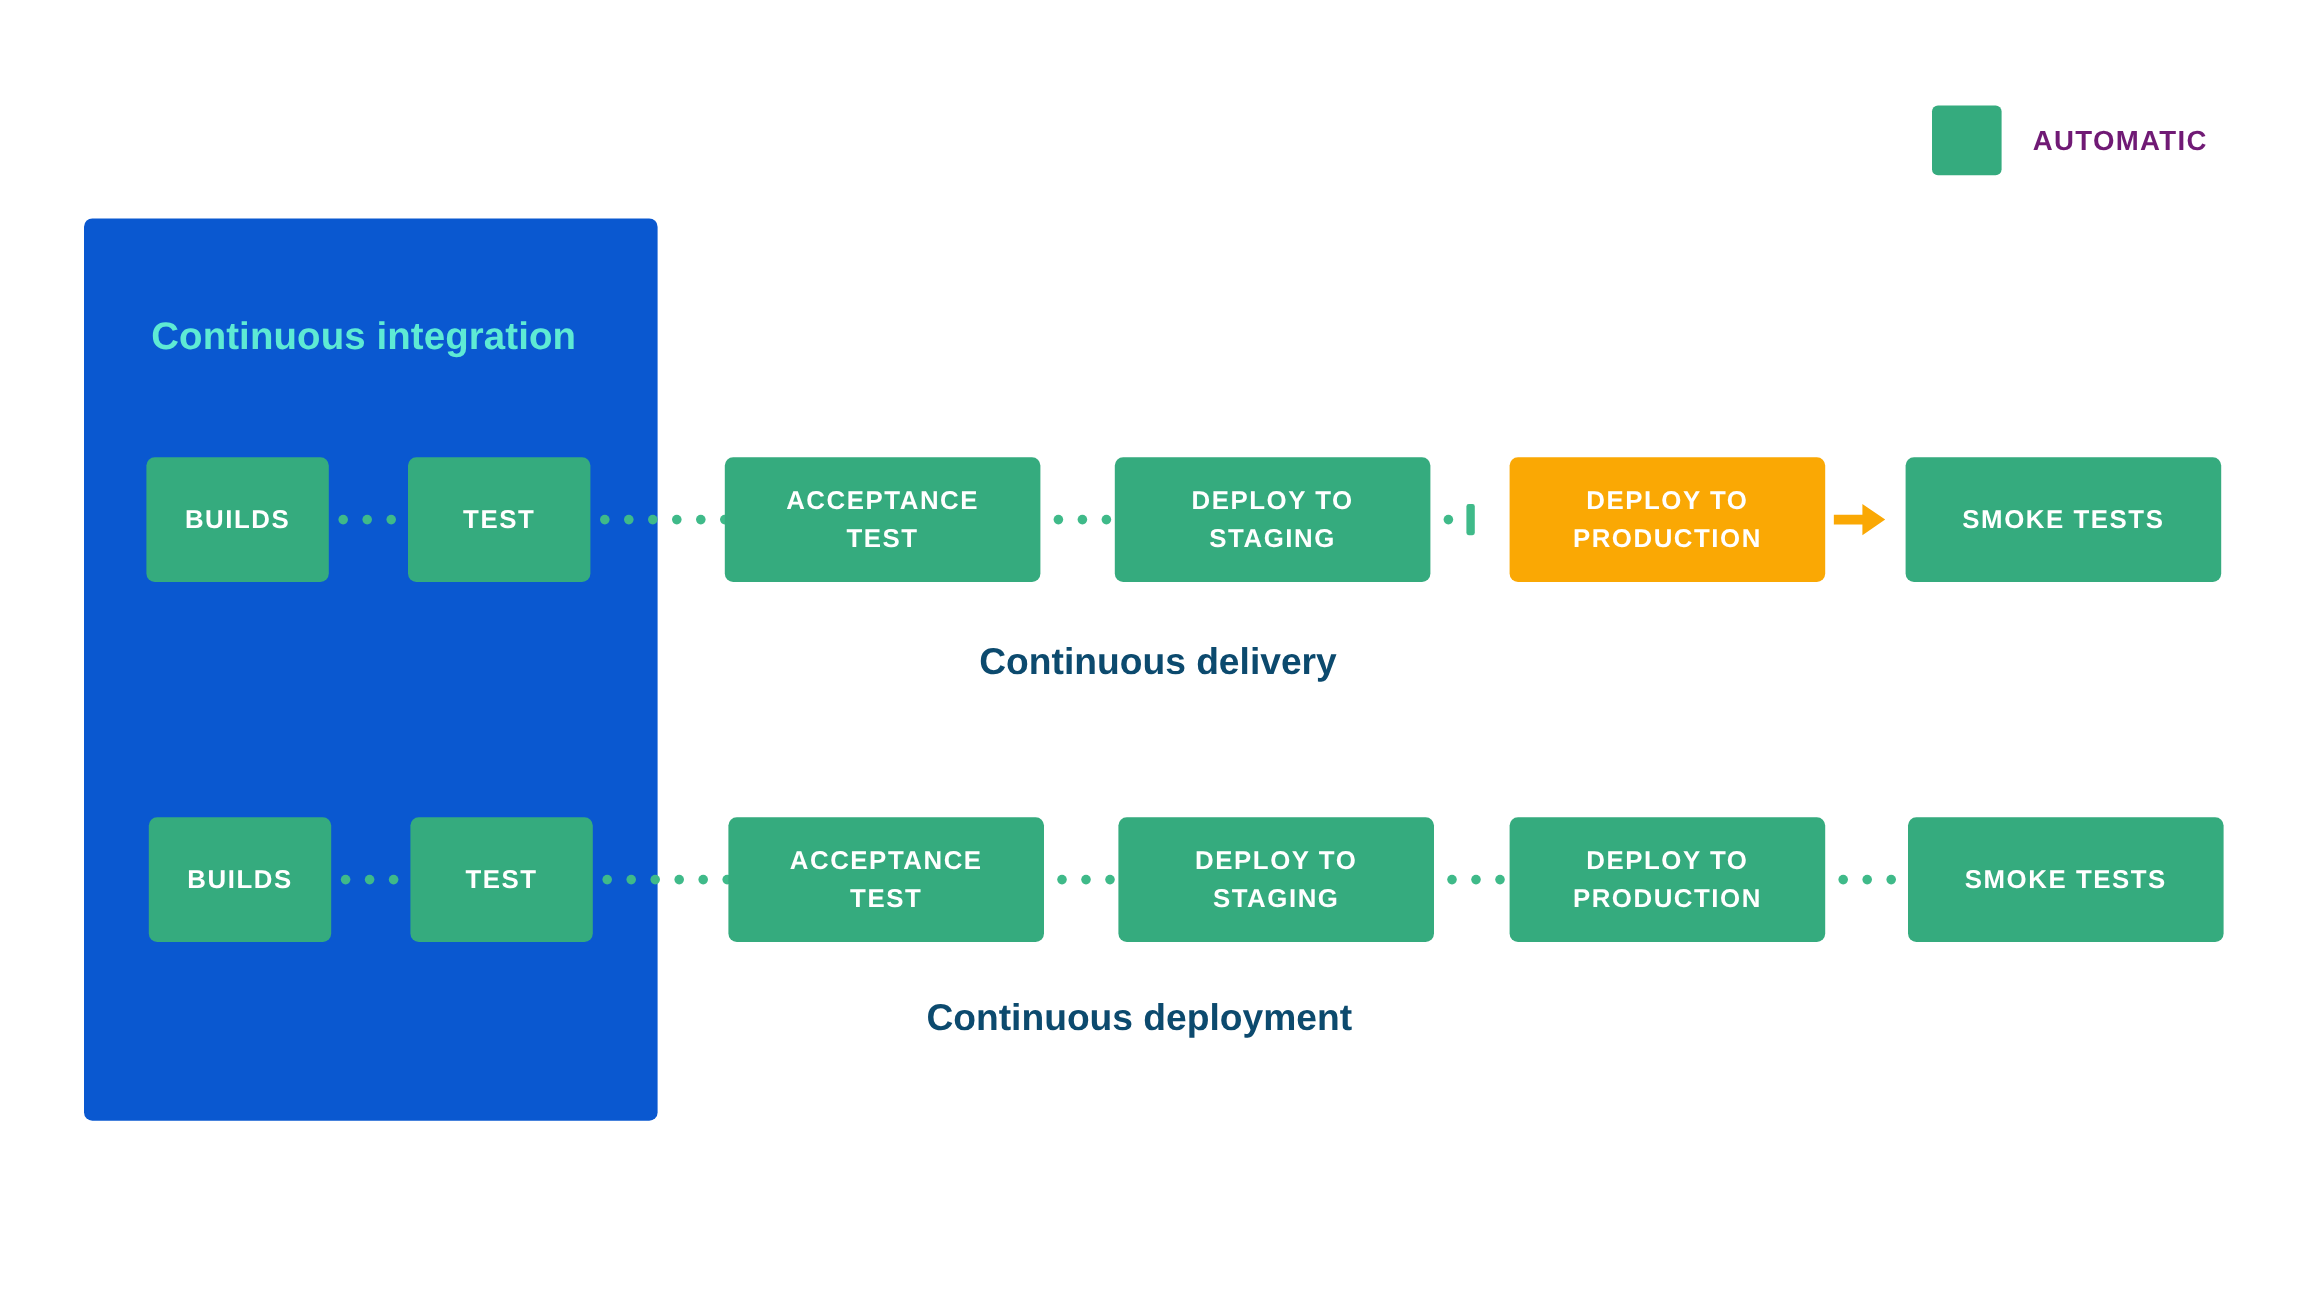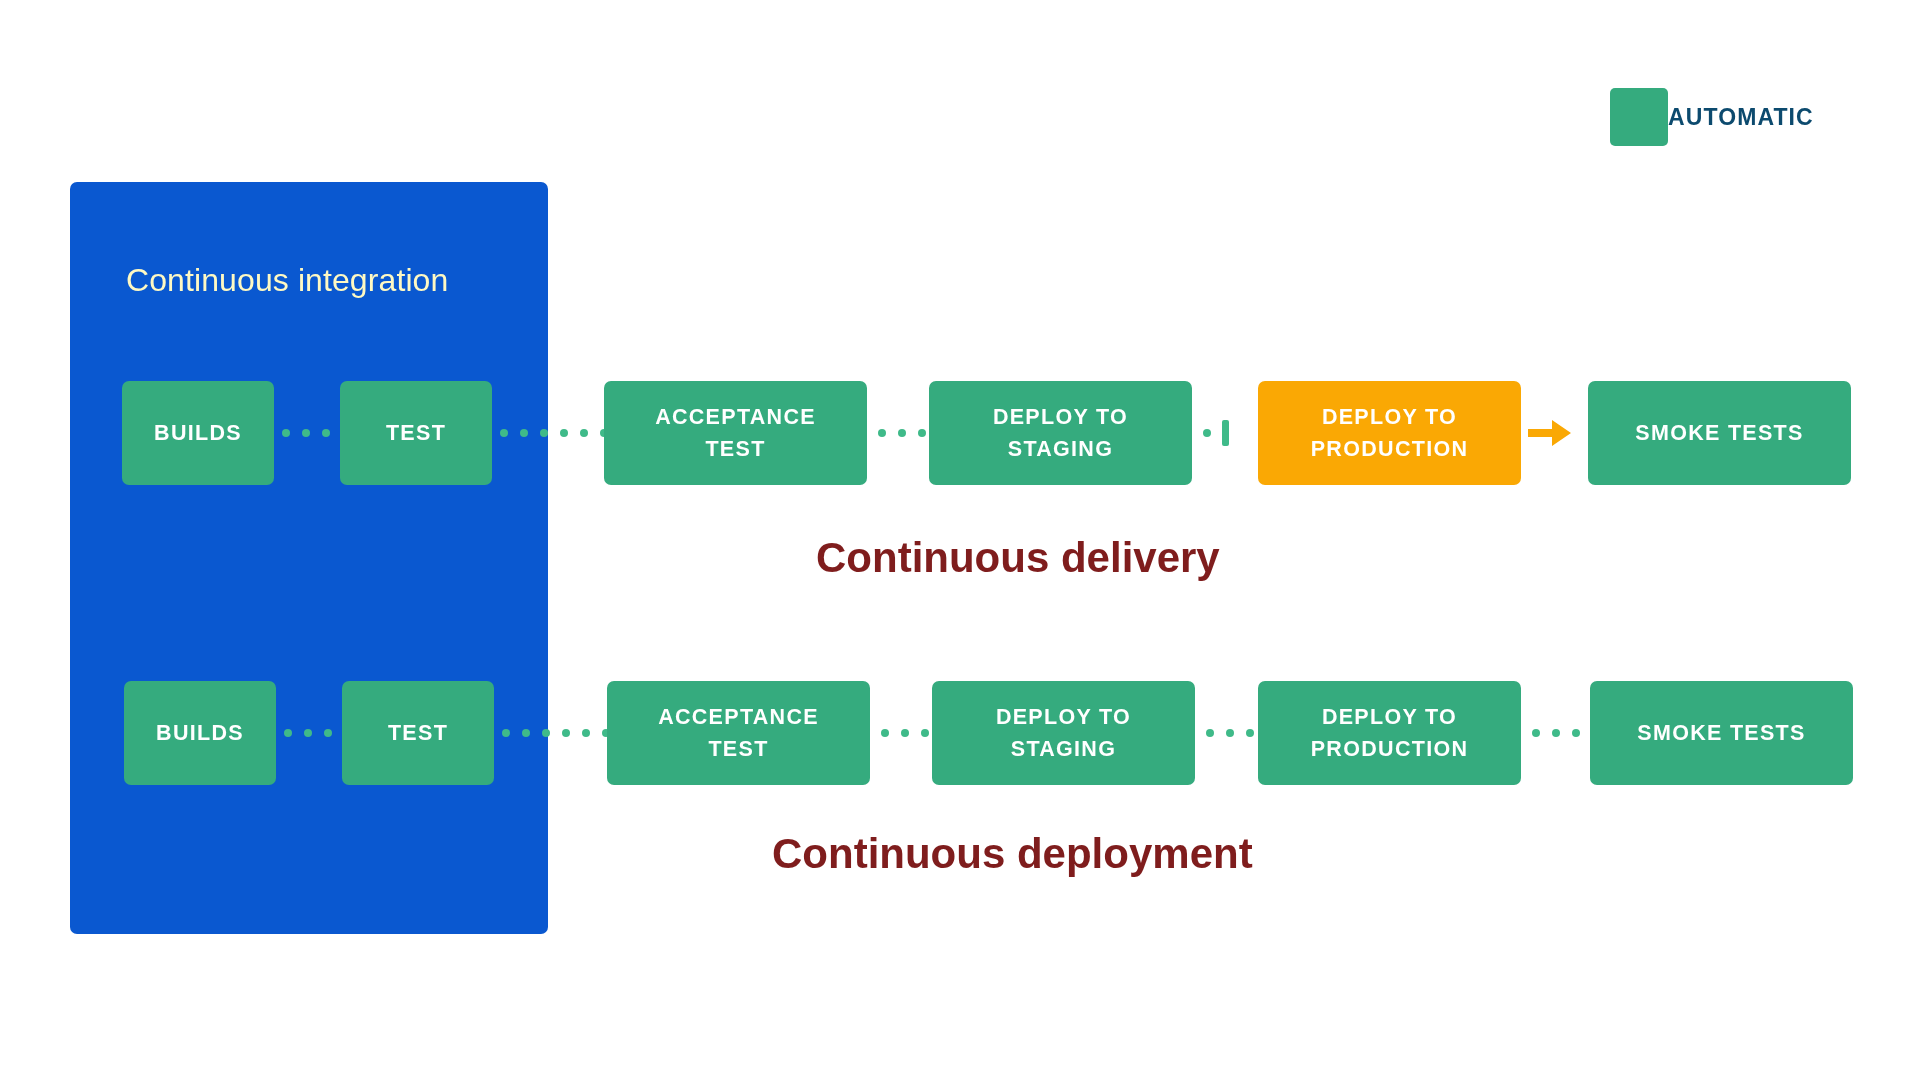--- a/index.html
+++ b/index.html
@@ -34,44 +34,45 @@
     height: 58px;
     margin-bottom: 23px;
   }
   .legend-swatch {
     width: 58px;
     height: 58px;
     border-radius: 5px;
     flex: 0 0 auto;
   }
   .legend-label {
+    margin-left: 26px;
     font-size: 23px;
     font-weight: bold;
     letter-spacing: 1.1px;
-    color: #0c4a6e;
+    color: #701a75;
     white-space: nowrap;
   }
 
   
   .ci-panel {
     position: absolute;
     left: 70px;
     top: 182px;
     width: 478px;
     height: 752px;
     background: #0a58d0;
     border-radius: 7px;
   }
   .ci-title {
     position: absolute;
     left: 56px;
     top: 80px;
     font-size: 32px;
-    font-weight: normal;
-    color: #fef9c3;
+    font-weight: bold;
+    color: #5eead4;
     letter-spacing: 0.1px;
     white-space: nowrap;
   }
 
   
   .row {
     position: absolute;
     left: 0;
     width: 1728px;
     height: 104px;
@@ -143,23 +144,23 @@
     position: absolute;
     height: 104px;
     display: flex;
     align-items: center;
   }
   .arrow svg { display: block; }
 
   
   .caption {
     position: absolute;
-    font-size: 42px;
+    font-size: 31px;
     font-weight: bold;
-    color: #7f1d1d;
+    color: #0c4a6e;
     white-space: nowrap;
   }
   .caption-delivery { left: 816px; top: 534px; }
   .caption-deployment { left: 772px; top: 830px; }
 </style>
 </head>
 <body>
 
 <div id="canvas">
 

